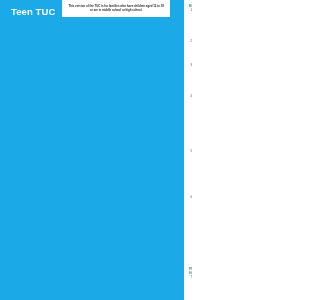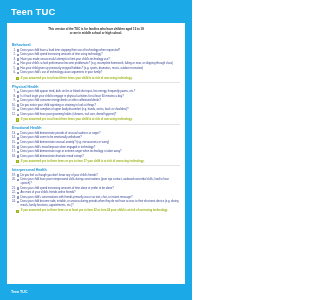--- a/index.html
+++ b/index.html
@@ -7,21 +7,21 @@
     width: 192px; height: 300px;
     background: #ffffff;
     font-family: "Liberation Sans", sans-serif;
     overflow: hidden;
   }
   #page {
     width: 192px; height: 300px;
     position: relative;
     background: #1BA9E8;
     display: flex;
-    flex-direction: column;
+    flex-direction: row;
   }
   
   .header {
     height: 23px;
     flex: 0 0 auto;
     background: #1BA9E8;
     display: flex;
     align-items: center;
     padding-left: 11px;
   }

